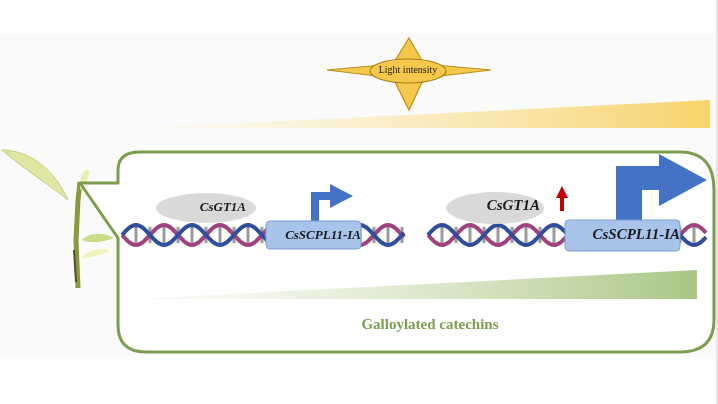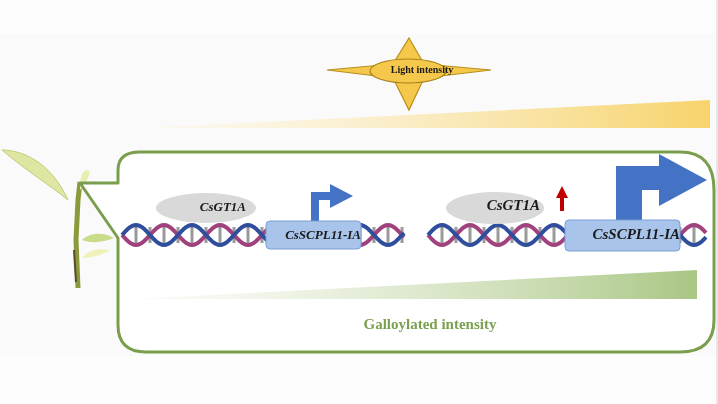--- a/index.html
+++ b/index.html
@@ -5,22 +5,22 @@
   html, body { margin: 0; padding: 0; }
   body {
     width: 718px; height: 404px; overflow: hidden;
     background: #fdfdfd; position: relative;
     font-family: "Liberation Serif", serif;
   }
   .band { position: absolute; left: 0; top: 34px; width: 718px; height: 322px; background: #fafafa; }
   .rightedge { position: absolute; right: 0; top: 0; width: 2px; height: 404px; background: #e6e6e6; }
   svg { position: absolute; left: 0; top: 0; }
   .lbl { position: absolute; font-weight: bold; font-style: italic; color: #1a1a1a; text-align: right; }
-  .sun-label { position: absolute; left: 388px; top: 64px; width: 68px; text-align: center;
-    font-size: 10px; font-weight: bold; color: #1a1a1a; }
+  .sun-label { position: absolute; left: 374px; top: 64px; width: 68px; text-align: center;
+    font-size: 10px; font-weight: normal; color: #1a1a1a; }
   .catechin { position: absolute; left: 300px; top: 316px; width: 260px; text-align: center;
     font-size: 15px; font-weight: bold; color: #7aa050; }
 </style>
 </head>
 <body>
 
 <div class="band"></div>
 <div class="rightedge"></div>
 
 <svg width="718" height="404" viewBox="0 0 718 404">
@@ -123,13 +123,13 @@
 </svg>
 
 <div class="sun-label">Light intensity</div>
 
 <div class="lbl" style="left:166px; top:199px; width:80px; font-size:13px;">CsGT1A</div>
 <div class="lbl" style="left:266px; top:227px; width:95px; font-size:13px;">CsSCPL11-IA</div>
 
 <div class="lbl" style="left:450px; top:197px; width:90px; font-size:15px;">CsGT1A</div>
 <div class="lbl" style="left:565px; top:226px; width:115px; font-size:15px;">CsSCPL11-IA</div>
 
-<div class="catechin">Galloylated intensity</div>
+<div class="catechin">Galloylated catechins</div>
 
 </body></html>

